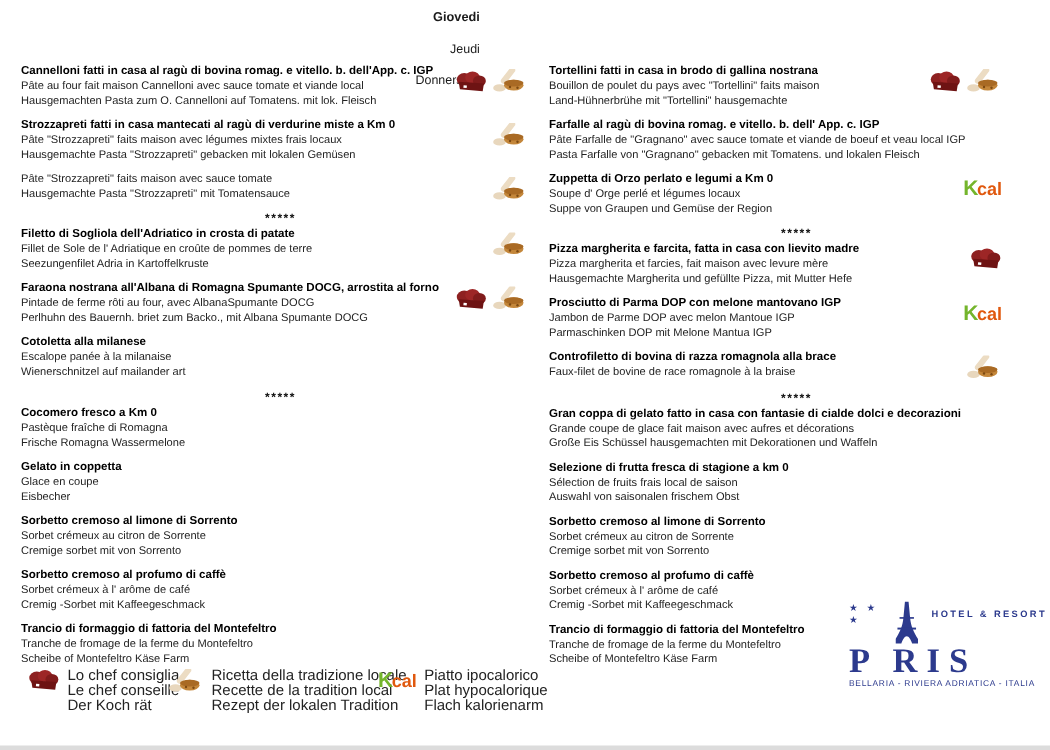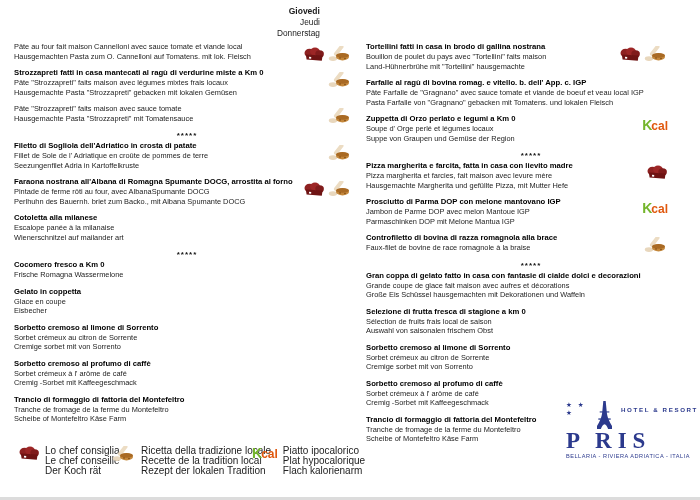--- a/index.html
+++ b/index.html
@@ -4,21 +4,21 @@
 <style>
   html,body{margin:0;padding:0;}
   body{
     width:700px;height:500px;position:relative;overflow:hidden;
     background:#ffffff;color:#1b1b1b;
     font-family:"Liberation Sans","DejaVu Sans",sans-serif;
     -webkit-font-smoothing:antialiased;
   }
   .day-header{position:absolute;left:277px;top:6px;text-align:right;}
   .day-header .d1{font-weight:bold;font-size:8.5px;line-height:11px;}
-  .day-header .d2,.day-header .d3{font-size:8.3px;line-height:11px;}
+  .day-header .d2,.day-header .d3{font-size:8.3px;line-height:11px;margin-top:10px;}
 
   .col{position:absolute;top:42px;}
   .col-left{left:14px;width:346px;}
   .col-right{left:366px;width:330px;}
 
   .item{position:relative;margin-bottom:7px;}
   .item .t{font-weight:bold;font-size:7.7px;line-height:10px;white-space:nowrap;color:#000;}
   .item .l{font-size:7.4px;line-height:9.5px;white-space:nowrap;color:#222;}
   .icons{position:absolute;top:4px;display:flex;gap:3px;align-items:center;}
   .col-left .icons{right:8px;}
@@ -50,20 +50,21 @@
 <body>
 
 <div class="day-header">
   <div class="d1">Giovedi</div>
   <div class="d2">Jeudi</div>
   <div class="d3">Donnerstag</div>
 </div>
 
 <div class="col col-left" id="col-left">
     <div class="item">
+      <div class="t">Cannelloni fatti in casa al ragù di bovina romag. e vitello. b. dell'App. c. IGP</div>
       <div class="l">Pâte au four fait maison Cannelloni avec sauce tomate et viande local</div>
       <div class="l">Hausgemachten Pasta zum O. Cannelloni auf Tomatens. mit lok. Fleisch</div>
       <div class="icons">
         <span class="micon">
           <svg width="22" height="15" viewBox="0 0 22 15">
             <ellipse cx="6.5" cy="6" rx="5" ry="4.3" fill="#8e2121"></ellipse>
             <ellipse cx="12" cy="4.6" rx="4.9" ry="4" fill="#9d2626"></ellipse>
             <ellipse cx="16.6" cy="7" rx="4.3" ry="3.7" fill="#801b1b"></ellipse>
             <path d="M2.8 7.5 L19.6 8.6 L18.8 13.8 L3.6 12.5 Z" fill="#6e1313"></path>
             <rect x="6" y="9.9" width="2.2" height="1.7" fill="#ffffff" transform="rotate(6 7 10.6)"></rect>
@@ -159,20 +160,21 @@
       </div>
     </div>
     <div class="item">
       <div class="t">Cotoletta alla milanese</div>
       <div class="l">Escalope panée à la milanaise</div>
       <div class="l">Wienerschnitzel auf mailander art</div>
     </div>
     <div class="sep">*****</div>
     <div class="item">
       <div class="t">Cocomero fresco a Km 0</div>
+      <div class="l">Pastèque fraîche di Romagna</div>
       <div class="l">Frische Romagna Wassermelone</div>
     </div>
     <div class="item">
       <div class="t">Gelato in coppetta</div>
       <div class="l">Glace en coupe</div>
       <div class="l">Eisbecher</div>
     </div>
     <div class="item">
       <div class="t">Sorbetto cremoso al limone di Sorrento</div>
       <div class="l">Sorbet crémeux au citron de Sorrente</div>

